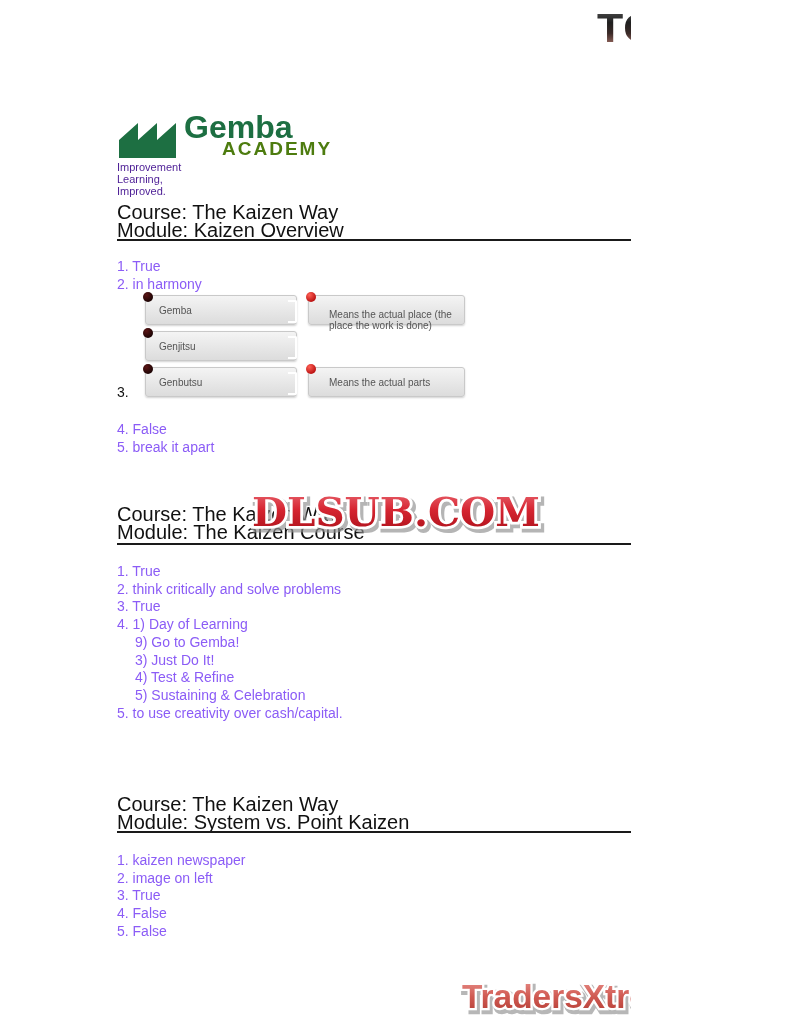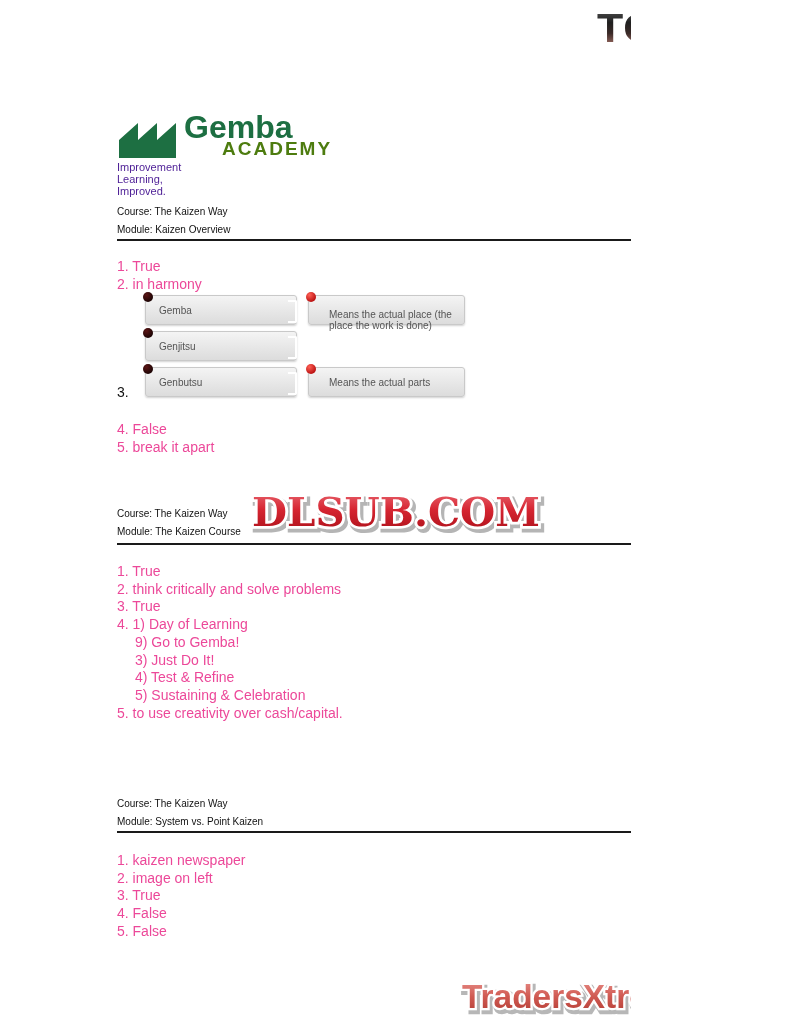--- a/index.html
+++ b/index.html
@@ -8,23 +8,23 @@
     font-family:"Liberation Sans",sans-serif;color:#111;
   }
   .abs{position:absolute;}
 
   
   .logo-name{position:absolute;left:184px;top:111px;font-size:32px;font-weight:bold;color:#1d6f42;line-height:1;}
   .logo-academy{position:absolute;left:186px;top:139px;font-size:19px;font-weight:bold;color:#4d7c0f;letter-spacing:2px;line-height:1;margin-left:36px;}
   .logo-tagline{position:absolute;left:117px;top:161px;font-size:11px;color:#4c1d95;line-height:1.1;}
 
   
-  .hdr{position:absolute;left:117px;font-size:10px;line-height:18px;color:#111;}
+  .hdr{position:absolute;left:117px;font-size:20px;line-height:18px;color:#111;}
   .rule{position:absolute;left:117px;width:560px;height:0;border-top:2px solid #1a1a1a;}
-  .anslist{position:absolute;left:117px;font-size:14px;line-height:17.7px;color:#ec4899;}
+  .anslist{position:absolute;left:117px;font-size:14px;line-height:17.7px;color:#8b5cf6;}
   .anslist .indent{padding-left:18px;}
   .ans3{position:absolute;left:117px;top:384px;font-size:14px;color:#111;}
 
   
   .match{position:absolute;left:145px;top:295px;width:322px;height:102px;}
   .mrow{position:absolute;left:0;width:322px;height:30px;}
   .mbox{
     position:absolute;top:0;height:30px;border:1px solid #c9c9c9;border-radius:3px;
     background:linear-gradient(#f4f4f4,#dcdcdc);box-shadow:0 1px 2px rgba(0,0,0,0.18);
     font-size:10px;color:#555;box-sizing:border-box;

